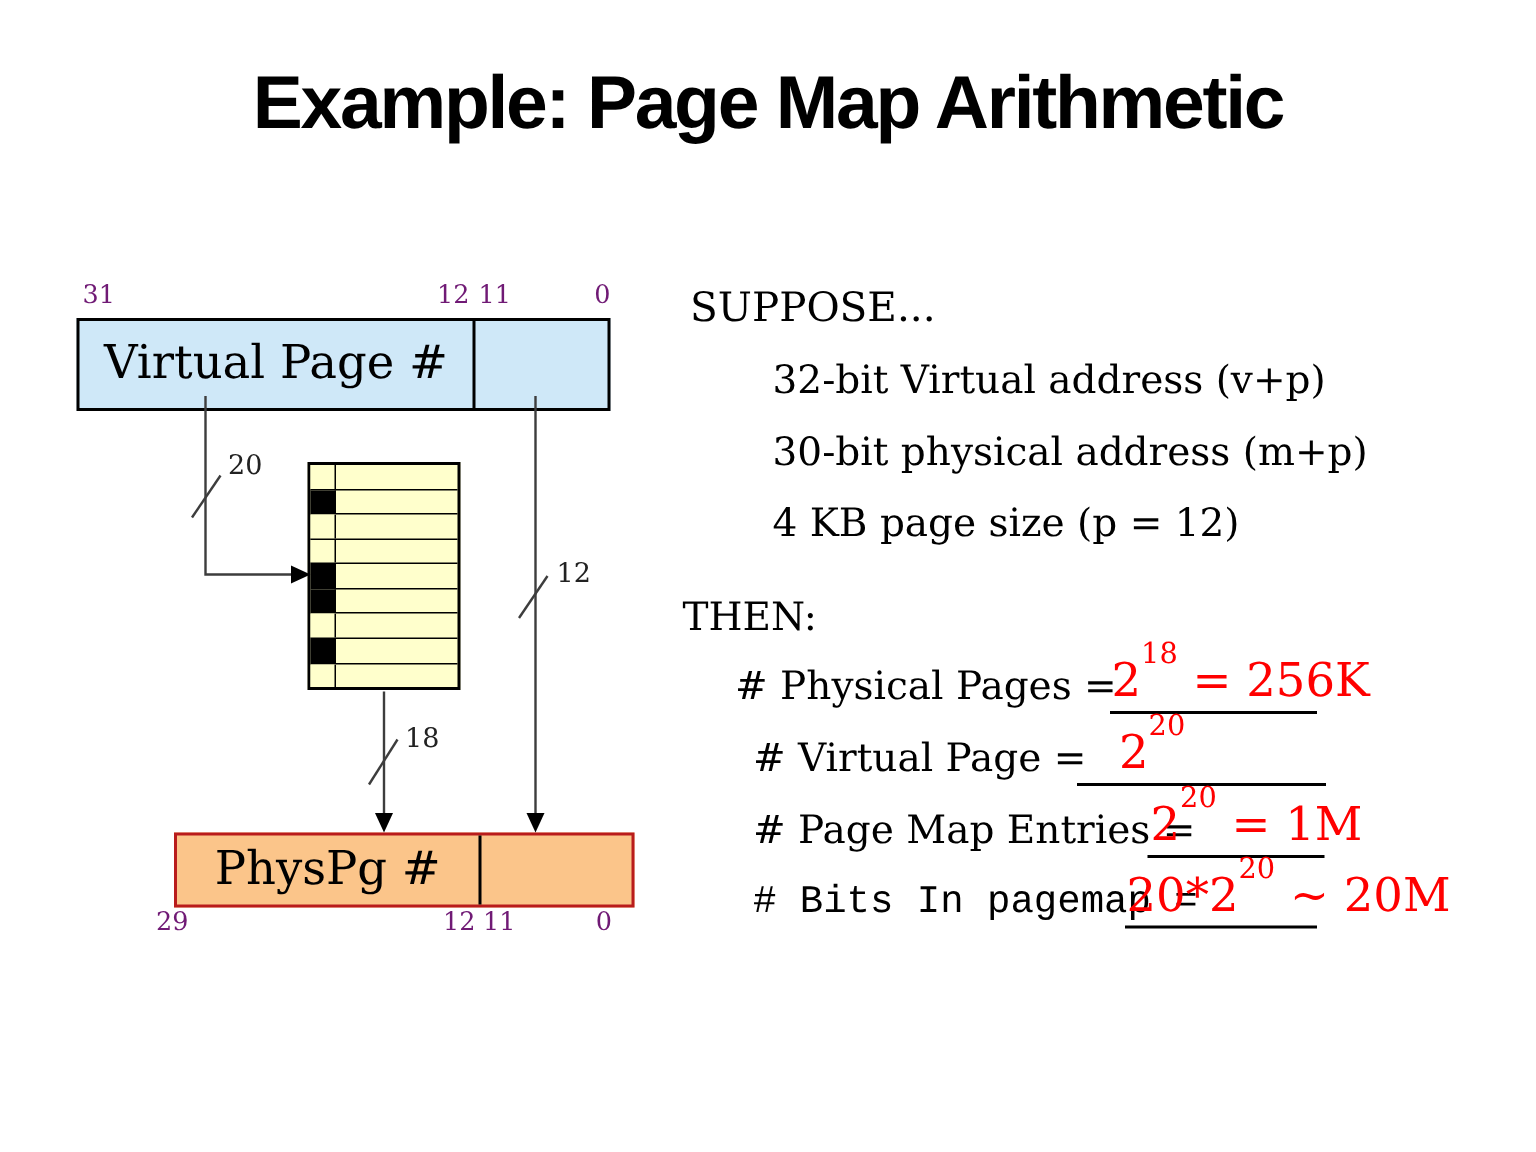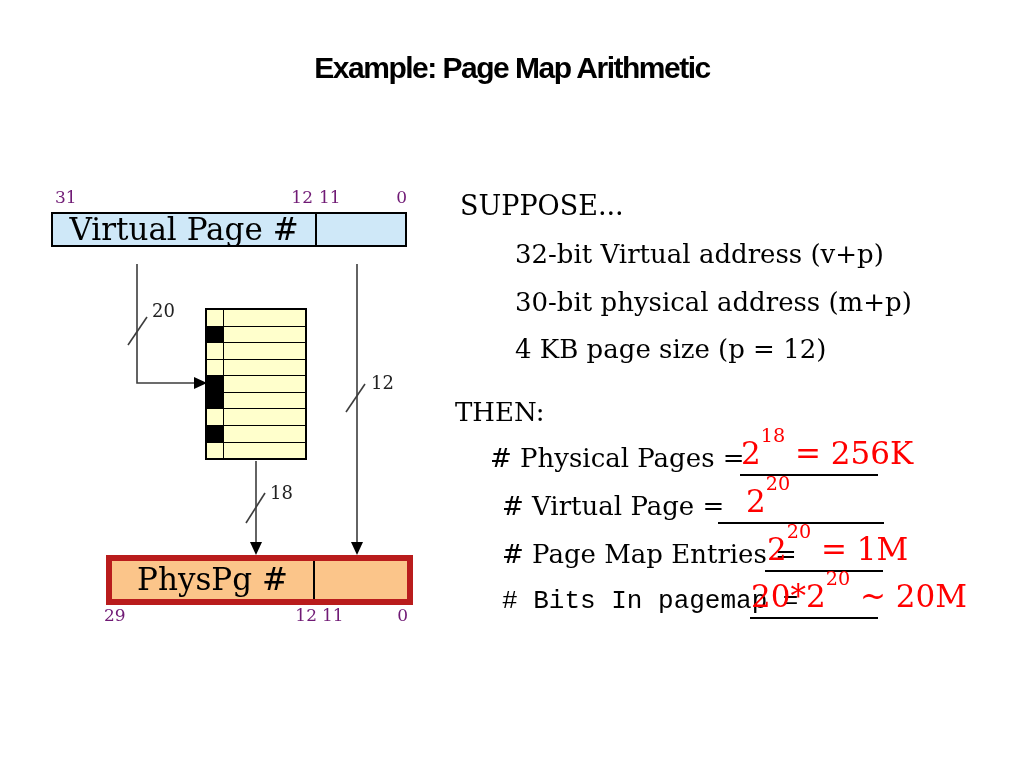--- a/index.html
+++ b/index.html
@@ -7,51 +7,51 @@
     position:relative; width:1024px; height:768px; background:#ffffff;
     font-family:"DejaVu Serif","Liberation Serif",serif; overflow:hidden;
     color:#000;
   }
   .abs {position:absolute; line-height:1.15; white-space:nowrap;}
 
   
   .title {
     left:0; right:0; top:40px; text-align:center;
     font-family:"Liberation Sans","DejaVu Sans",sans-serif;
-    font-weight:bold; font-size:30px; letter-spacing:-1.5px; color:#000;margin-top:11px;
+    font-weight:bold; font-size:50px; letter-spacing:-1.5px; color:#000;
   }
 
   
   .bit {font-size:17px; color:#701a75;}
 
   
   .vpn-box {
-    left:51px; top:212px; width:356px; height:35px;
+    left:51px; top:212px; width:356px; height:62px;
     background:var(--vpn-fill,#cfe8f8); border:2px solid #000;
     display:flex; box-sizing:border-box;
   }
   .vpn-left {width:262px; border-right:2px solid #000; display:flex; align-items:center; justify-content:center; font-size:31px;}
   .vpn-right {flex:1;}
 
   
   .page-table {
     left:205px; top:308px; width:102px; height:152px;
     border:2px solid #000; box-sizing:border-box;
     display:flex; flex-direction:column; background:var(--table-fill,#ffffcc);
   }
   .pt-row {flex:1; display:flex; border-top:1px solid #000;}
   .pt-row:first-child {border-top:none;}
   .pt-tag {width:16px; border-right:1px solid #000; background:var(--table-fill,#ffffcc);}
   .pt-tag.black {background:#000;}
   .pt-body {flex:1;}
 
   
   .ppn-box {
-    left:106px; top:555px; width:307px; height:50px;
-    background:var(--ppn-fill,#fbc58a); border:6px solid #b91c1c;
+    left:116px; top:555px; width:307px; height:50px;
+    background:var(--ppn-fill,#fbc58a); border:2px solid #b91c1c;
     display:flex; box-sizing:border-box;
   }
   .ppn-left {width:201px; border-right:2px solid #000; display:flex; align-items:center; justify-content:center; font-size:31px;}
   .ppn-right {flex:1;}
 
   .bus-label {font-size:18px; color:#222;}
 
   svg.arrows {position:absolute; left:0; top:0; pointer-events:none;}
 
   

